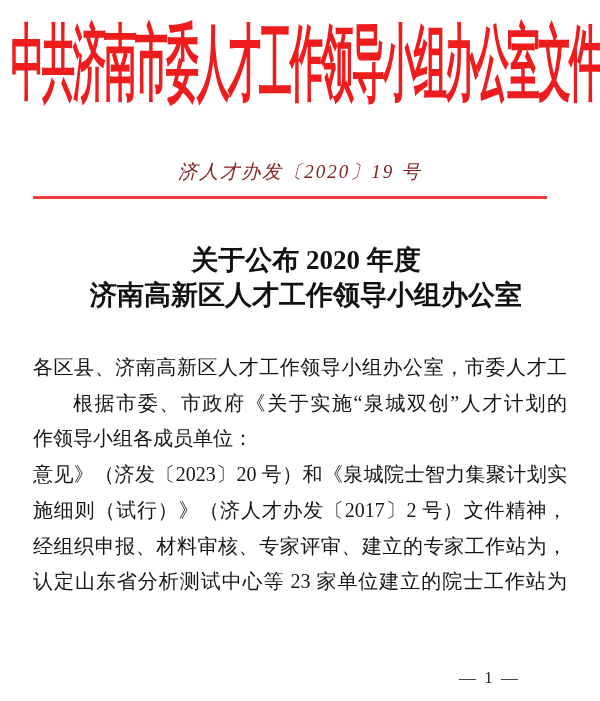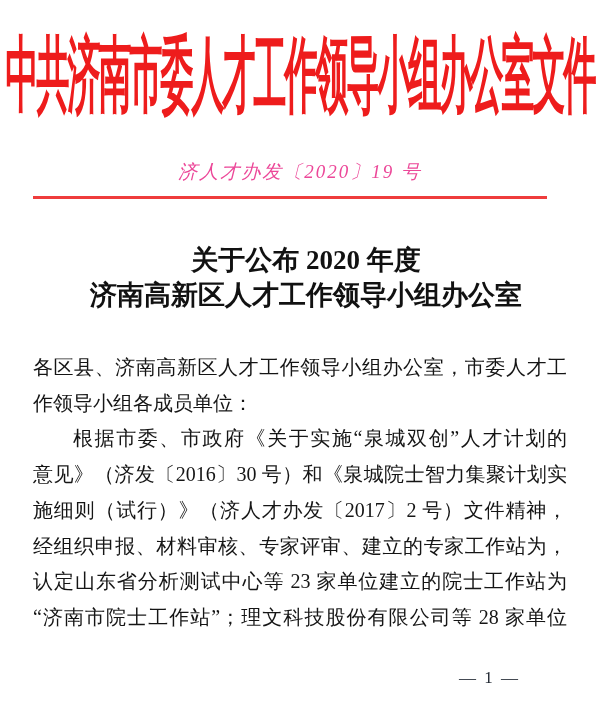--- a/index.html
+++ b/index.html
@@ -13,27 +13,27 @@
     height: 701px;
     background: #ffffff;
     overflow: hidden;
     font-family: "Liberation Serif", serif;
     color: #1a1a1a;
   }
 
   
   .banner {
     position: absolute;
-    top: 32px;
+    top: 20px;
     left: 0;
     right: 0;
     height: 88px;
     display: flex;
     align-items: center;
-    justify-content: center;
+    justify-content: flex-end;
     overflow: visible;
   }
   .banner-text {
     font-size: 33px;
     font-weight: bold;
     color: var(--header-red, #ee1c1c);
     letter-spacing: -2px;
     white-space: nowrap;
     line-height: 1;
     transform: scaleY(2.5);
@@ -44,21 +44,21 @@
   .doc-number {
     position: absolute;
     top: 158px;
     left: 0;
     right: 0;
     text-align: center;
     font-size: 19px;
     font-style: italic;
     letter-spacing: 2px;
     line-height: 28px;
-    color: #ec4899;
+    color: #7f1d1d;
   }
 
   
   .red-rule {
     position: absolute;
     top: 196px;
     left: 33px;
     width: 514px;
     height: 3px;
     background: var(--rule-red, #ef3c3c);
@@ -122,24 +122,23 @@
 
   <div class="red-rule"></div>
 
   <div class="title">
     <div>关于公布 2020 年度</div>
     <div>济南高新区人才工作领导小组办公室</div>
   </div>
 
   <div class="body-block">
       <div class="body-line fill">各区县、济南高新区人才工作领导小组办公室，市委人才工</div>
+      <div class="body-line fill indent">根据市委、市政府《关于实施“泉城双创”人才计划的</div>
       <div class="body-line">作领导小组各成员单位：</div>
-      <div class="body-line fill indent">根据市委、市政府《关于实施“泉城双创”人才计划的</div>
-      <div class="body-line fill">意见》（济发〔2016〕30 号）和《泉城院士智力集聚计划实</div>
+      <div class="body-line fill">意见》（济发〔2023〕20 号）和《泉城院士智力集聚计划实</div>
       <div class="body-line fill">施细则（试行）》（济人才办发〔2017〕2 号）文件精神，</div>
       <div class="body-line fill">经组织申报、材料审核、专家评审、建立的专家工作站为，</div>
       <div class="body-line fill">认定山东省分析测试中心等 23 家单位建立的院士工作站为</div>
-      <div class="body-line fill">“济南市院士工作站”；理文科技股份有限公司等 28 家单位</div>
     </div>
 
   <div class="page-number">— 1 —</div>
 
 </div>
 
 </body></html>

